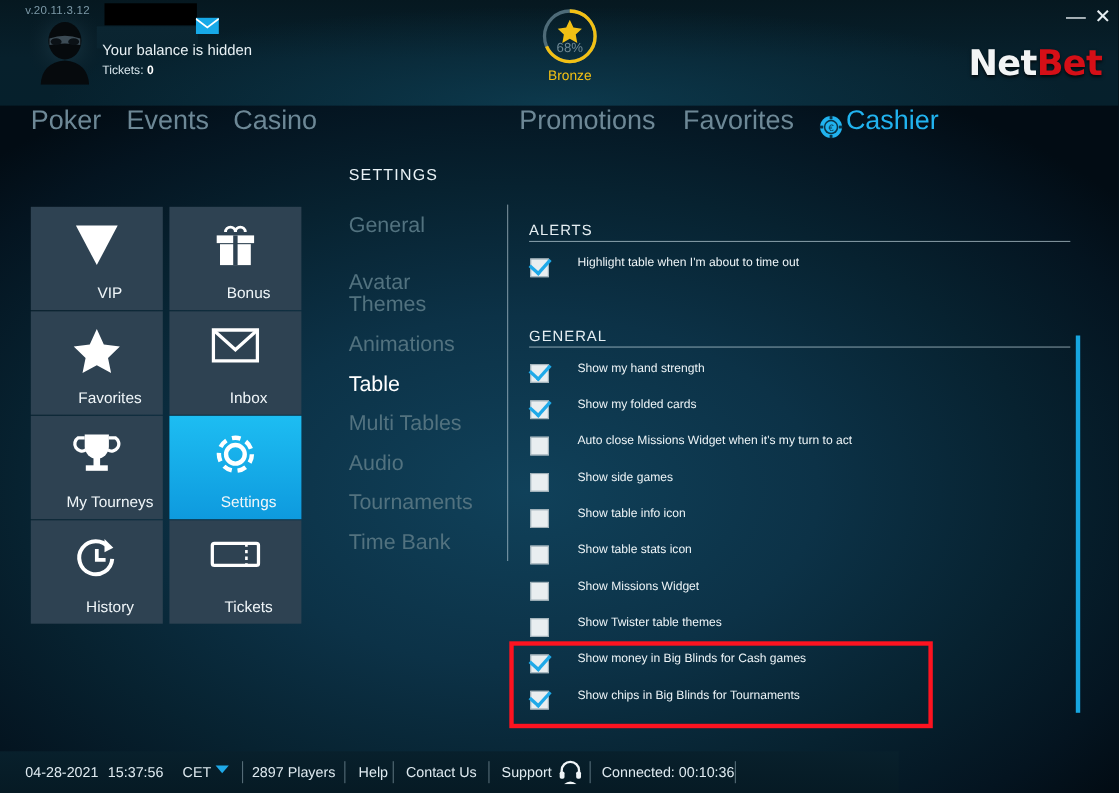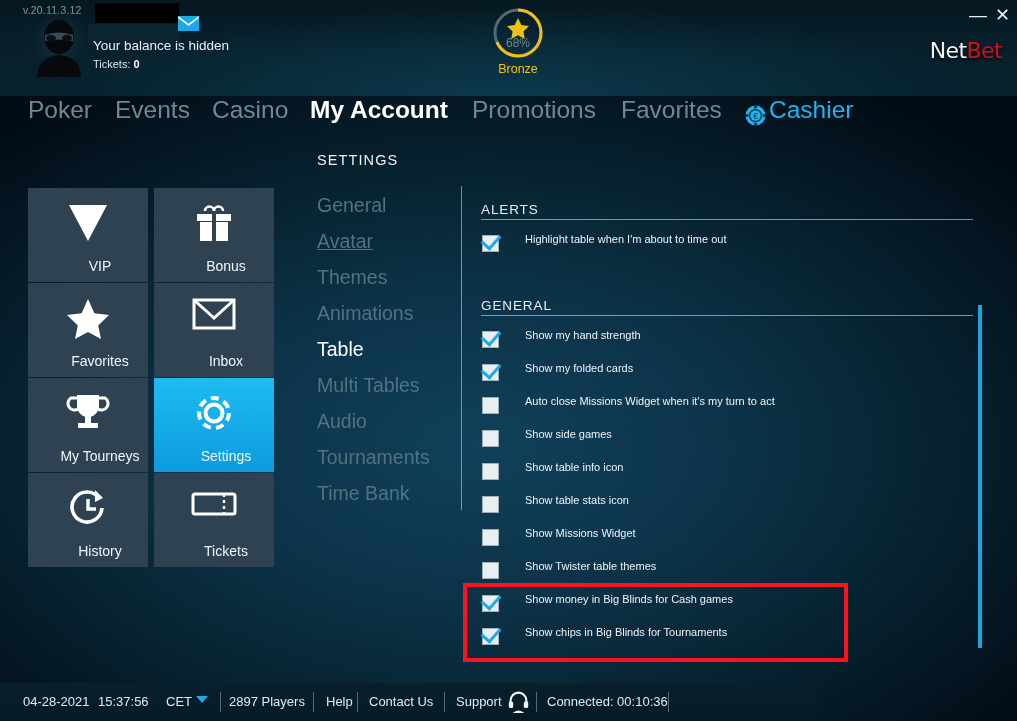--- a/index.html
+++ b/index.html
@@ -59,21 +59,21 @@
     position: absolute; left: 491px; top: 6px;
     width: 54px; height: 54px;
   }
   .rank-label {
     position: absolute; left: 459px; top: 62px; width: 118px;
     text-align: center; font-size: 12.5px; color: #f2c014;
   }
 
   .logo {
     position: absolute; right: 15px; top: 38px;
-    font-size: 22px; font-weight: normal; letter-spacing: -0.6px;
+    font-size: 32px; font-weight: bold; letter-spacing: -0.6px;
     font-family: "DejaVu Sans", sans-serif;
     text-shadow: 0 2px 3px rgba(0,0,0,.75);
   }
   .logo .net { color: #f2f4f5; }
   .logo .bet { color: #d50f17; }
 
   .wctrl {
     position: absolute; top: 6px;
     color: #e7eef2; font-size: 17px; line-height: 1;
     cursor: pointer; user-select: none;
@@ -273,21 +273,20 @@
           <rect x="9.2" y="17.6" width="2.6" height="3.4"></rect>
           <rect x="0" y="9.2" width="3.4" height="2.6"></rect>
           <rect x="17.6" y="9.2" width="3.4" height="2.6"></rect>
         </g>
         <text x="10.5" y="14.3" text-anchor="middle" font-family="Liberation Sans, sans-serif" font-size="8.5" fill="#0a3347">€</text>
       </svg>
     </div>
   <div class="nav-item" style="left: 28px;">Poker</div>
       <div class="nav-item" style="left: 115px;">Events</div>
       <div class="nav-item" style="left: 212px;">Casino</div>
-      <div class="nav-item active" style="left: 310px;">My Account</div>
       <div class="nav-item" style="left: 472px;">Promotions</div>
       <div class="nav-item" style="left: 621px;">Favorites</div>
       <div class="nav-item cashier" style="left: 769px;">Cashier</div>
     </div>
 
   <div>
       <div class="tile" style="left: 28px; top: 188px;">
         <div class="tile-ico"><svg width="46" height="42" viewBox="0 0 46 42">
             <path d="M4 3 H42 L23 39 Z" fill="#fff"></path>
           </svg></div>
@@ -348,21 +347,21 @@
             <rect x="2" y="7" width="42" height="20" rx="2" fill="none" stroke="#fff" stroke-width="3"></rect>
             <line x1="33" y1="7" x2="33" y2="27" stroke="#fff" stroke-width="2.4" stroke-dasharray="3 3"></line>
           </svg></div>
         <div class="tile-label">Tickets</div>
       </div>
     </div>
 
   <div class="settings-title">SETTINGS</div>
   <div>
       <div class="smenu-item" style="top: 194px;">General</div>
-      <div class="smenu-item" style="top: 230px; text-decoration: underline;">Avatar</div>
+      <div class="smenu-item" style="top: 246px;">Avatar</div>
       <div class="smenu-item" style="top: 266px;">Themes</div>
       <div class="smenu-item" style="top: 302px;">Animations</div>
       <div class="smenu-item active" style="top: 338px;">Table</div>
       <div class="smenu-item" style="top: 374px;">Multi Tables</div>
       <div class="smenu-item" style="top: 410px;">Audio</div>
       <div class="smenu-item" style="top: 446px;">Tournaments</div>
       <div class="smenu-item" style="top: 482px;">Time Bank</div>
     </div>
   <div class="vline"></div>
 

